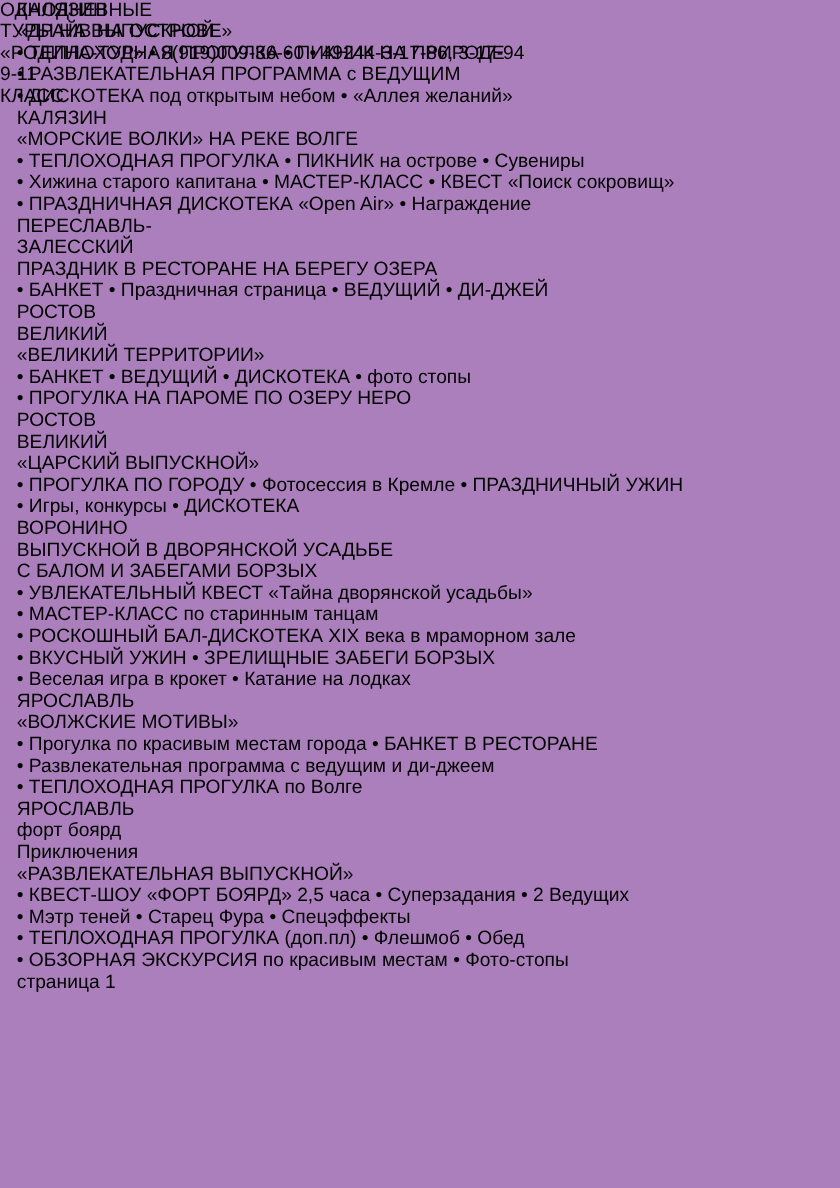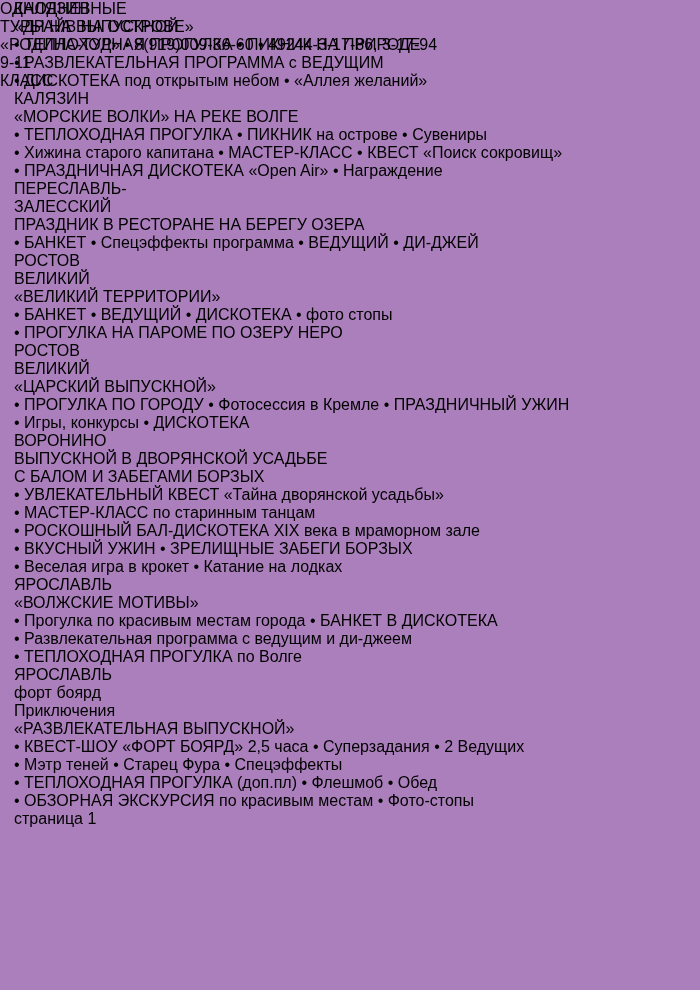--- a/index.html
+++ b/index.html
@@ -116,21 +116,21 @@
         <div class="badge-col">
           <div class="badge">
             <div>ПЕРЕСЛАВЛЬ-</div>
             <div>ЗАЛЕССКИЙ</div>
           </div>
         </div>
         <div class="content">
           <div class="title">
             <div>ПРАЗДНИК В РЕСТОРАНЕ НА БЕРЕГУ ОЗЕРА</div>
           </div>
-          <div class="line"><span class="seg b">• БАНКЕТ </span><span class="seg r">• Спецэффекты программа </span><span class="seg b">• ВЕДУЩИЙ • ДИ-ДЖЕЙ</span></div>
+          <div class="line"><span class="seg b">• БАНКЕТ </span><span class="seg r">• Праздничная страница </span><span class="seg b">• ВЕДУЩИЙ • ДИ-ДЖЕЙ</span></div>
         </div>
       </div>
       <div class="card">
         <div class="badge-col">
           <div class="badge">
             <div>РОСТОВ</div>
             <div>ВЕЛИКИЙ</div>
           </div>
         </div>
         <div class="content">
@@ -177,21 +177,21 @@
       <div class="card">
         <div class="badge-col">
           <div class="badge">
             <div>ЯРОСЛАВЛЬ</div>
           </div>
         </div>
         <div class="content">
           <div class="title">
             <div>«ВОЛЖСКИЕ МОТИВЫ»</div>
           </div>
-          <div class="line"><span class="seg r">• Прогулка по красивым  местам города </span><span class="seg b">• БАНКЕТ В ДИСКОТЕКА</span></div>
+          <div class="line"><span class="seg r">• Прогулка по красивым  местам города </span><span class="seg b">• БАНКЕТ В РЕСТОРАНЕ</span></div>
           <div class="line"><span class="seg r">•  Развлекательная программа с ведущим и ди-джеем</span></div>
           <div class="line"><span class="seg b">• ТЕПЛОХОДНАЯ ПРОГУЛКА </span><span class="seg r">по Волге</span></div>
         </div>
       </div>
       <div class="card">
         <div class="badge-col">
           <div class="badge">
             <div>ЯРОСЛАВЛЬ</div>
           </div>
           <div class="badge-note note-dark">

